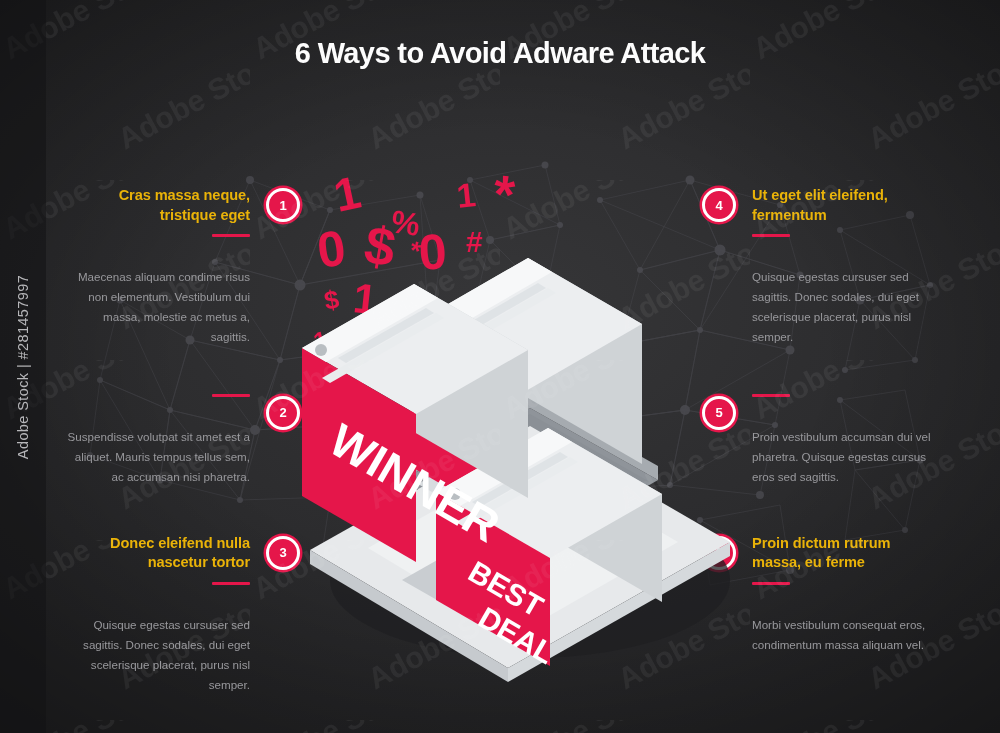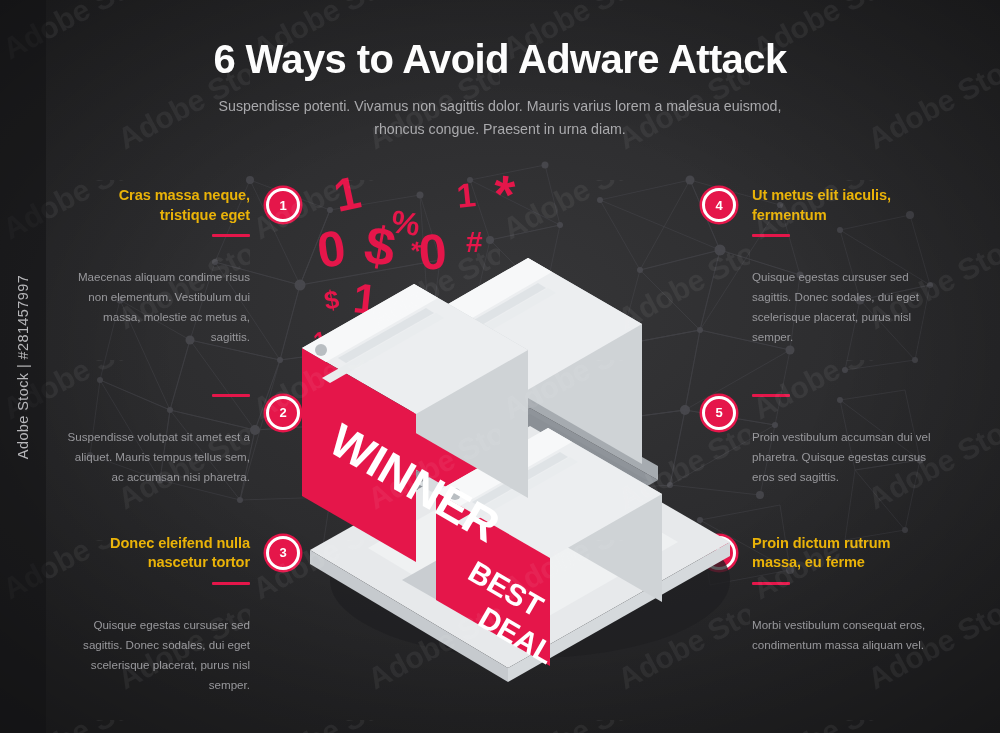--- a/index.html
+++ b/index.html
@@ -19,21 +19,21 @@
   #poly-net { position:absolute; inset:0; opacity:.55; }
   #vignette {
     position:absolute; inset:0;
     background:radial-gradient(ellipse 80% 75% at 50% 48%, rgba(0,0,0,0) 40%, rgba(0,0,0,.45) 100%);
   }
   #wm-layer { position:absolute; inset:0; opacity:.055; }
 
   
   #header { position:absolute; top:38px; left:0; width:1000px; text-align:center; }
   #title {
-    font-size:40px; font-weight:bold; color:#fdfdfd;
+    font-size:29px; font-weight:bold; color:#fdfdfd;
     letter-spacing:-.6px; line-height:1.08;
   }
   #subtitle {
     margin:14px auto 0; width:600px;
     font-size:14.2px; color:#a9a9ac; line-height:1.62;
   }
 
   
   .col { position:absolute; width:240px; }
   #col-left  { left:62px;  top:186px; }
@@ -166,21 +166,20 @@
       <circle cx="840" cy="400" r="3"></circle>
       <circle cx="920" cy="460" r="3.5"></circle>
     <circle cx="905" cy="530" r="3"></circle>
   </g>
 </svg>
 
 <div id="vignette"></div>
 
 <div id="header">
   <div id="title">6 Ways to Avoid Adware Attack</div>
-  <div id="subtitle">Suspendisse potenti. Vivamus non sagittis dolor. Mauris varius lorem a malesua euismod, rhoncus congue. Praesent in urna diam.</div>
 </div>
 
 <div class="col" id="col-left">
 
   <div class="item" style="margin-bottom:47px;">
     <div class="badge">1</div>
     <div class="item-head">Cras massa neque, tristique eget</div>
     <div class="divider"></div>
     <div class="item-body">Maecenas aliquam condime risus non elementum. Vestibulum dui massa, molestie ac metus a, sagittis.</div>
   </div>
@@ -196,21 +195,21 @@
     <div class="item-head">Donec eleifend nulla nascetur tortor</div>
     <div class="divider"></div>
     <div class="item-body">Quisque egestas cursuser sed sagittis. Donec sodales, dui eget scelerisque placerat, purus nisl semper.</div>
   </div>
 </div>
 
 <div class="col" id="col-right">
 
   <div class="item" style="margin-bottom:47px;">
     <div class="badge">4</div>
-    <div class="item-head">Ut metus elit iaculis, fermentum</div>
+    <div class="item-head">Ut eget elit eleifend, fermentum</div>
     <div class="divider"></div>
     <div class="item-body">Quisque egestas cursuser sed sagittis. Donec sodales, dui eget scelerisque placerat, purus nisl semper.</div>
   </div>
 
   <div class="item" style="margin-bottom:47px;">
     <div class="badge">5</div>
     <div class="divider"></div>
     <div class="item-body">Proin vestibulum accumsan dui vel pharetra. Quisque egestas cursus eros sed sagittis.</div>
   </div>
 

